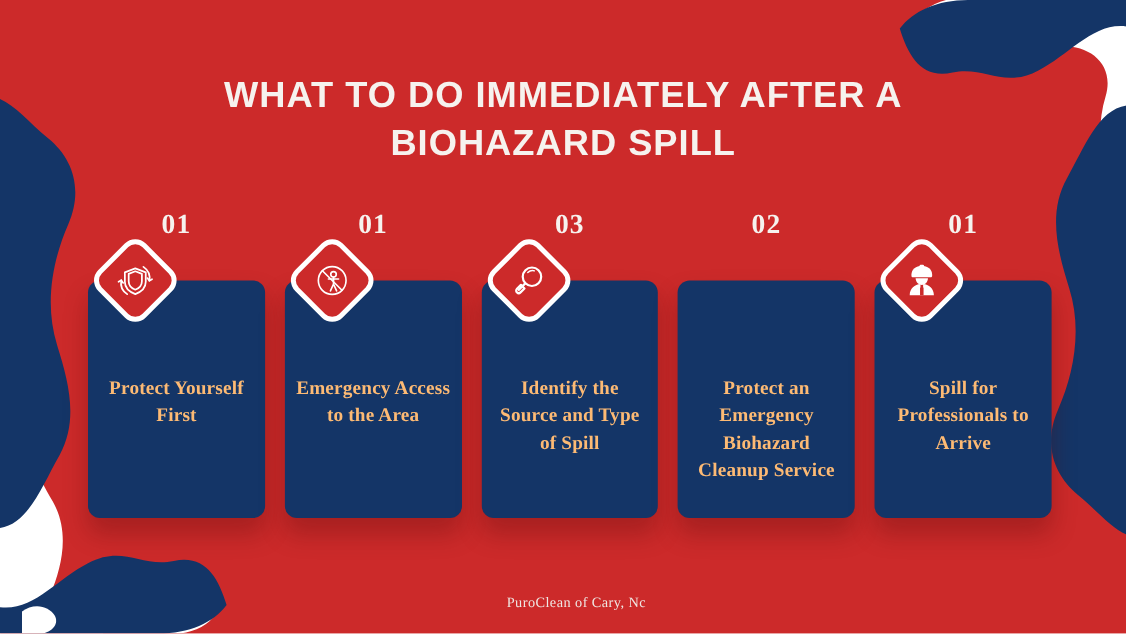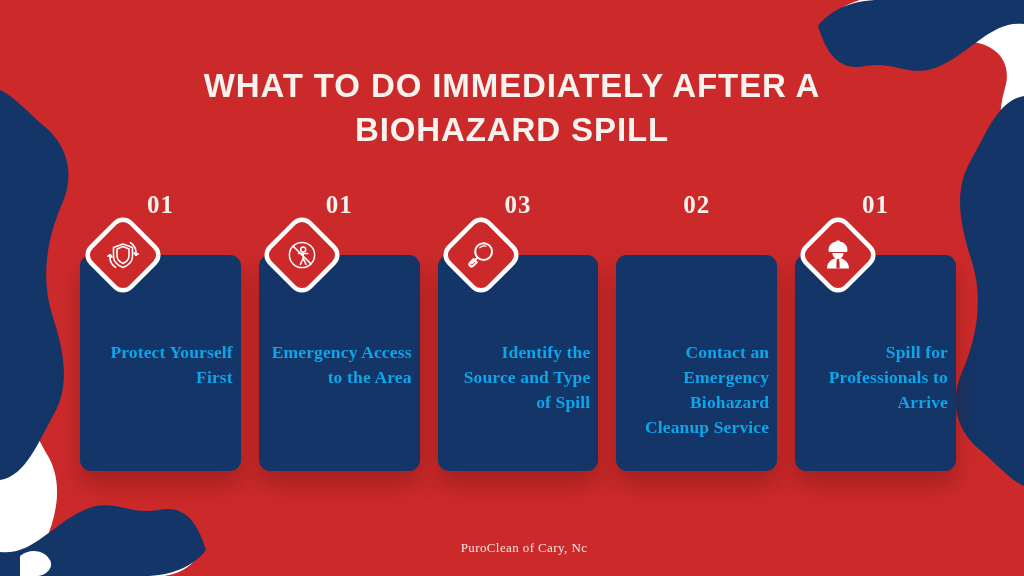--- a/index.html
+++ b/index.html
@@ -56,22 +56,22 @@
     background: #143567;
     border-radius: 11px;
     box-shadow: 0 14px 22px rgba(90, 12, 12, 0.33);
   }
   .card-label {
     position: absolute;
     left: 0;
     right: 0;
     top: 85px;
     padding: 0 8px;
-    text-align: right;
-    color: #0ea5e9;
+    text-align: center;
+    color: #fdba74;
     font-size: 17.5px;
     font-weight: bold;
     line-height: 1.42;
     letter-spacing: 0.15px;
     font-family: "Liberation Serif", "DejaVu Serif", serif;
   }
   .num {
     position: absolute;
     top: -64px;
     left: 50%;
@@ -196,21 +196,21 @@
             <path d="M-9 6.2 L-12.6 9.8 C-13.6 10.8 -13.6 12.2 -12.6 13 C-11.7 13.9 -10.3 13.9 -9.4 13 L-5.8 9.4 Z" transform="translate(1.6,-2.2)"></path>
             <path d="M-1.2 -7.2 C0.4 -8.8 2.8 -9.4 4.8 -8.8" stroke-width="1.3"></path>
           </g>
         </svg>
       </div>
       <div class="card-label">Identify the Source and Type of Spill</div>
     </div>
 
     <div class="card">
       <div class="num">02</div>
-      <div class="card-label">Contact an Emergency Biohazard Cleanup Service</div>
+      <div class="card-label">Protect an Emergency Biohazard Cleanup Service</div>
     </div>
 
     <div class="card">
       <div class="num">01</div>
       <div class="badge">
         <svg width="78" height="78" viewBox="0 0 78 78">
           <g transform="translate(39,39) rotate(45)">
             <rect x="-26" y="-26" width="52" height="52" rx="9" ry="9" fill="none" stroke="#FFFFFF" stroke-width="9"></rect>
             <rect x="-26" y="-26" width="52" height="52" rx="9" ry="9" fill="#CC2A2A"></rect>
           </g>

